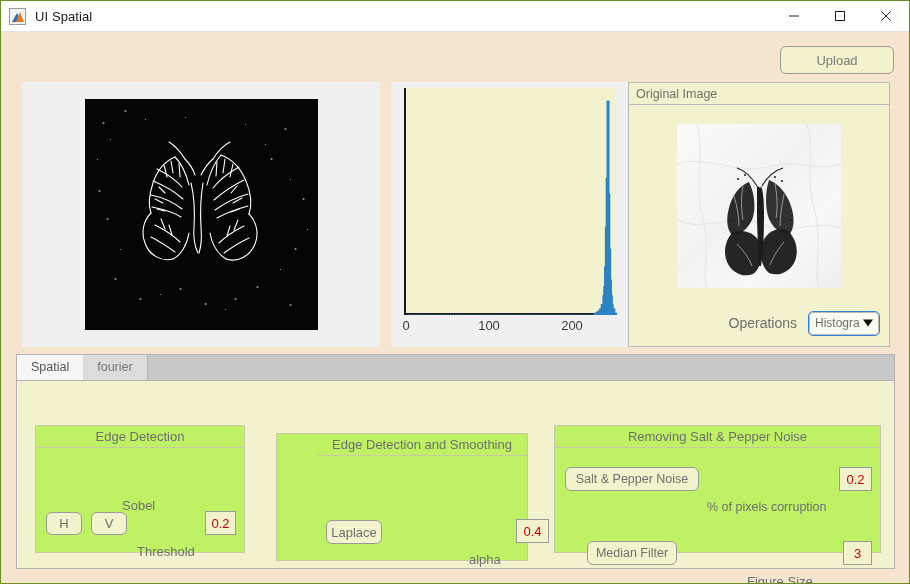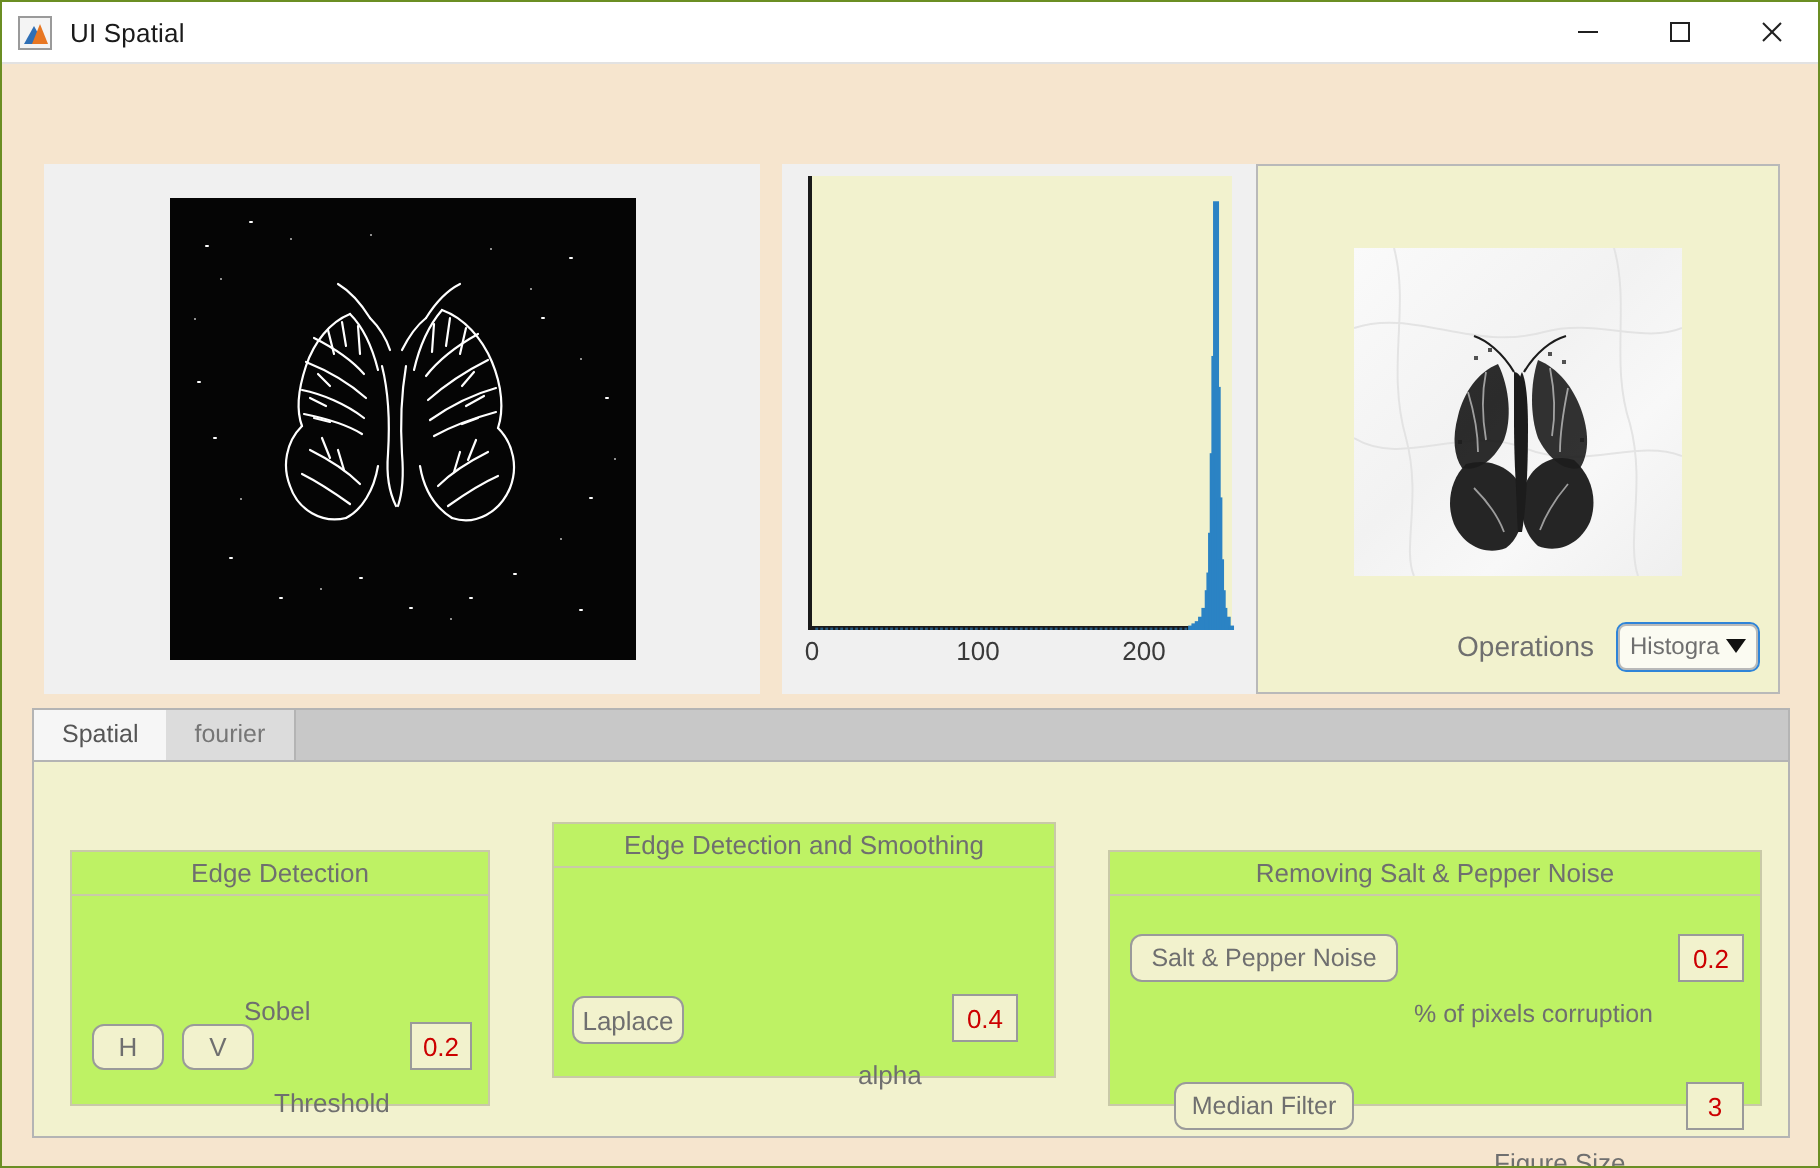--- a/index.html
+++ b/index.html
@@ -246,20 +246,21 @@
       </div>
       <div class="win-btn">
         <svg width="12" height="12" viewBox="0 0 12 12">
             <line x1="1.5" y1="1.5" x2="10.5" y2="10.5" stroke="#202020" stroke-width="1"></line>
             <line x1="10.5" y1="1.5" x2="1.5" y2="10.5" stroke="#202020" stroke-width="1"></line>
           </svg>
       </div>
     </div>
   </div>
 
+  <div class="upload-btn">Upload</div>
 
   <div class="left-axes">
     <div class="edge-img">
       <svg viewBox="0 0 233 231" width="233" height="231">
         <g stroke="#ffffff" stroke-width="1.1" fill="none" stroke-linecap="round">
 
           <path d="M90 58 C80 62 72 72 68 84 C64 96 63 106 66 114"></path>
           <path d="M90 58 C96 64 101 74 104 86"></path>
           <path d="M72 70 C80 74 90 80 97 88"></path>
           <path d="M68 82 C78 86 89 92 98 100"></path>
@@ -420,20 +421,21 @@
         </svg>
     </div>
     <div class="hist-ticks">
       <span class="hist-tick" style="left:2px">0</span>
       <span class="hist-tick" style="left:85px">100</span>
       <span class="hist-tick" style="left:168px">200</span>
     </div>
   </div>
 
   <div class="orig-panel">
+    <div class="orig-title">Original Image</div>
     <div class="orig-axes">
       <div class="orig-img">
         <svg viewBox="0 0 164 164" width="164" height="164">
           <defs>
             <linearGradient id="marble" x1="0" y1="0" x2="1" y2="1">
               <stop offset="0%" stop-color="#fafafa"></stop>
               <stop offset="45%" stop-color="#f2f2f2"></stop>
               <stop offset="70%" stop-color="#f8f8f8"></stop>
               <stop offset="100%" stop-color="#efefef"></stop>
             </linearGradient>
@@ -506,21 +508,21 @@
         <div class="panel-title">Edge Detection</div>
         <div class="panel-body" style="height:104px;">
           <span class="plabel" style="left:86px; top:22px;">Sobel</span>
           <div class="pbtn" style="left:10px; top:64px; width:36px; height:23px; font-size:13px;">H</div>
           <div class="pbtn" style="left:55px; top:64px; width:36px; height:23px; font-size:13px;">V</div>
           <span class="plabel" style="left:101px; top:68px;">Threshold</span>
           <div class="numfield" style="left:169px; top:63px; width:31px; height:24px;">0.2</div>
         </div>
       </div>
 
-      <div class="panel" style="left:259px; top:30px; width:252px; height:128px;">
+      <div class="panel" style="left:259px; top:52px; width:252px; height:128px;padding-left:40px;">
         <div class="panel-title">Edge Detection and Smoothing</div>
         <div class="panel-body" style="height:104px;">
           <div class="pbtn" style="left:9px; top:64px; width:56px; height:24px; font-size:13px;">Laplace</div>
           <span class="plabel" style="left:152px; top:68px;">alpha</span>
           <div class="numfield" style="left:199px; top:63px; width:33px; height:24px;">0.4</div>
         </div>
       </div>
 
       <div class="panel" style="left:537px; top:44px; width:327px; height:128px;">
         <div class="panel-title">Removing Salt &amp; Pepper Noise</div>

